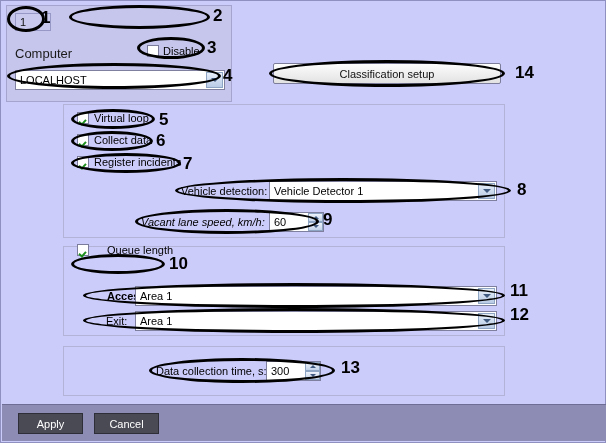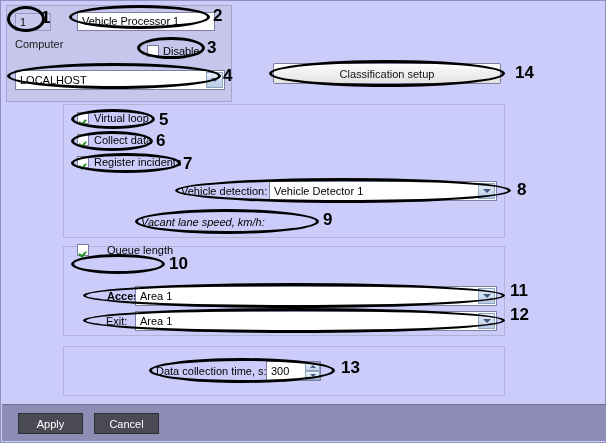--- a/index.html
+++ b/index.html
@@ -31,21 +31,21 @@
     font-size:11px;line-height:16px;padding-left:4px;
     color:#111;
   }
   .name-box{
     position:absolute;left:70px;top:6px;width:138px;height:19px;
     background:#ffffff;border:1px solid #7f7f9f;
     box-sizing:border-box;
     font-size:11px;line-height:17px;padding-left:4px;
   }
   .computer-label{
-    position:absolute;left:8px;top:32px;font-size:11px;color:#1a1a1a;text-align:right;
+    position:absolute;left:8px;top:40px;font-size:13px;color:#1a1a1a;text-align:right;
   }
   .disable-wrap{
     position:absolute;left:140px;top:39px;display:flex;align-items:center;gap:4px;
   }
   .disable-label{font-size:11px;}
   .computer-combo{
     position:absolute;left:8px;top:64px;width:210px;height:20px;
     background:#ffffff;border:1px solid #7f7f9f;box-sizing:border-box;
   }
 
@@ -148,21 +148,20 @@
 </style>
 </head>
 <body>
 
 <div id="root">
 
   <div class="top-panel">
 
     <div class="id-box">1</div>
 
-    <div class="name-box">Vehicle Processor 1</div>
 
     <div class="computer-label">Computer</div>
 
     <div class="disable-wrap">
       <span class="cb"></span>
       <span class="disable-label">Disable</span>
     </div>
 
     <div class="computer-combo combo" style="left:8px;top:64px;width:210px;">
       <span class="val">LOCALHOST</span>
@@ -197,20 +196,31 @@
 
   <div class="combo" style="left:268px;top:180px;width:228px;">
     <span class="val">Vehicle Detector 1</span>
     <span class="arrowbtn">
       <span class="chev"></span>
     </span>
   </div>
 
   <div class="flabel" style="left:140px;top:215px;font-style:italic;">Vacant lane speed, km/h:</div>
 
+  <div class="spin" style="left:268px;top:211px;width:55px;">
+    <span class="val">60</span>
+    <span class="btns">
+      <span class="sb">
+          <span class="up"></span>
+        </span>
+      <span class="sb">
+          <span class="down"></span>
+        </span>
+    </span>
+  </div>
 
   <div class="groupbox" style="left:62px;top:245px;width:442px;height:90px;"></div>
 
   <div class="cbrow" style="left:76px;top:243px;gap:18px;">
     <span class="cb checked"></span>
     <span class="lbl">Queue length</span>
   </div>
 
   <div class="flabel" style="left:106px;top:289px;font-weight:bold;">Access:</div>
 

